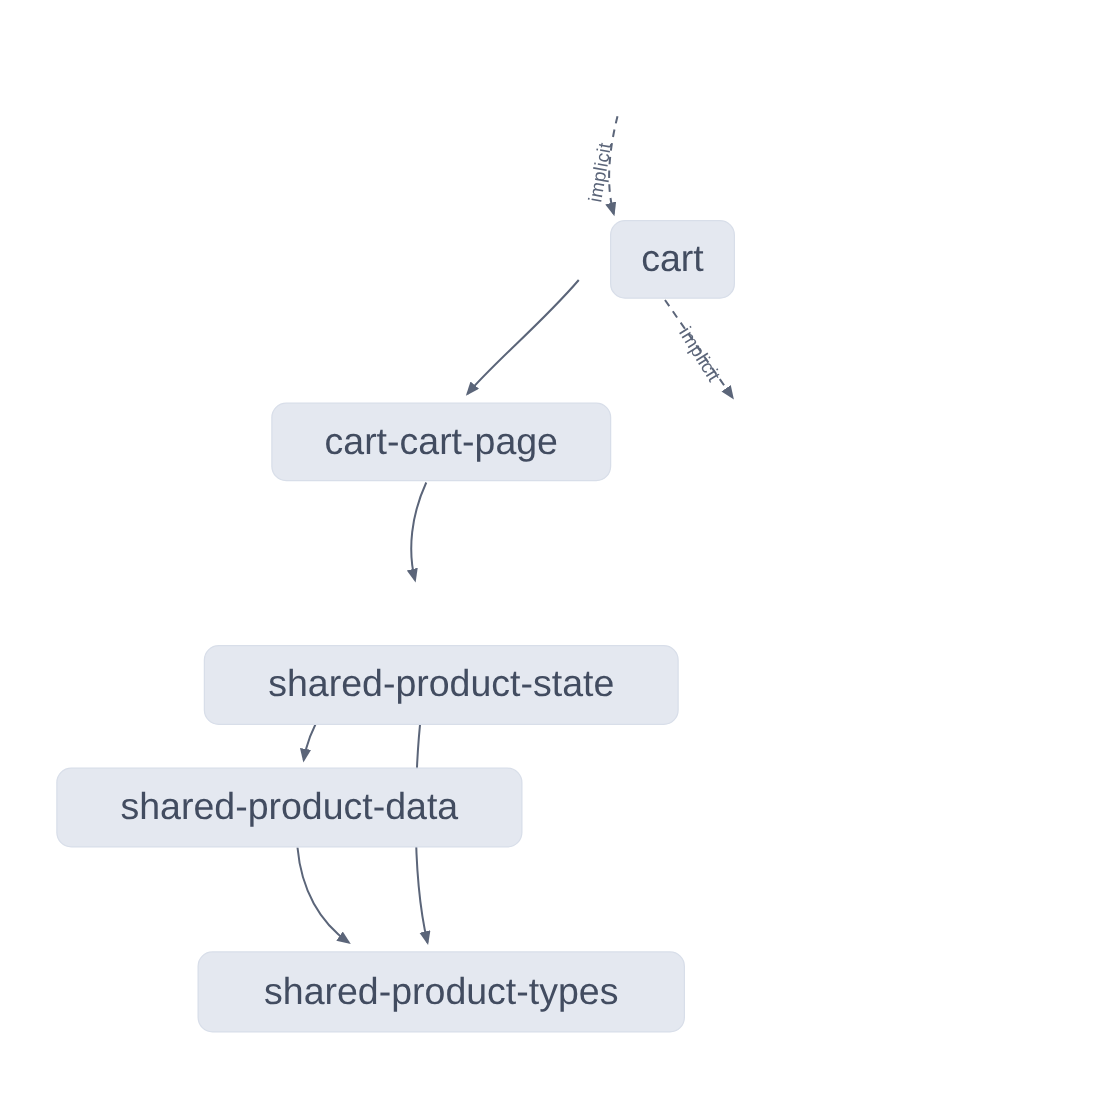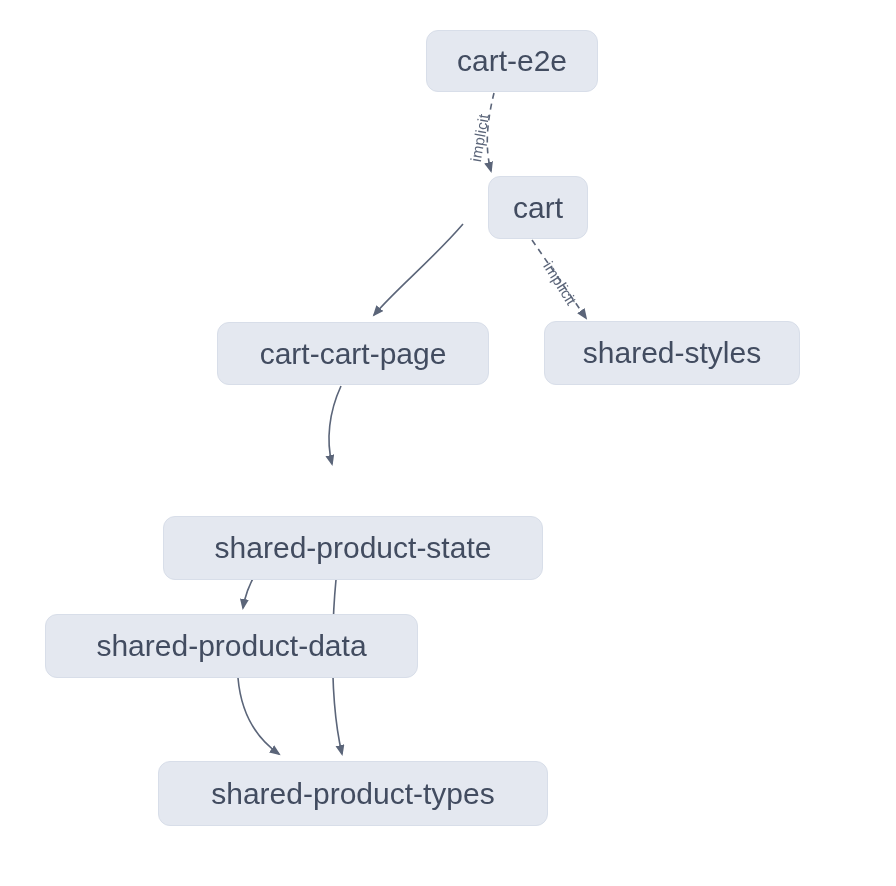--- a/index.html
+++ b/index.html
@@ -86,27 +86,25 @@
 
     <path class="edge" marker-end="url(#arrow)" d="M343,533 C332,585 327,690 342,754"></path>
 
     <path class="edge" marker-end="url(#arrow)" d="M238,678 C241,712 256,738 279,754"></path>
 
     <text class="edge-label" transform="translate(481,138) rotate(-80)">implicit</text>
 
     <text class="edge-label" transform="translate(559,284) rotate(58)">implicit</text>
   </svg>
 
-  <div class="node n-cart-e2e">cart-e2e</div>
 
   <div class="node n-cart">cart</div>
 
   <div class="node n-cart-cart-page">cart-cart-page</div>
 
-  <div class="node n-shared-styles">shared-styles</div>
 
   <div class="node n-shared-product-state">shared-product-state</div>
 
   <div class="node n-shared-product-types">shared-product-types</div>
 
   <div class="node n-shared-product-data">shared-product-data</div>
 
 </div>
 
 </body></html>

